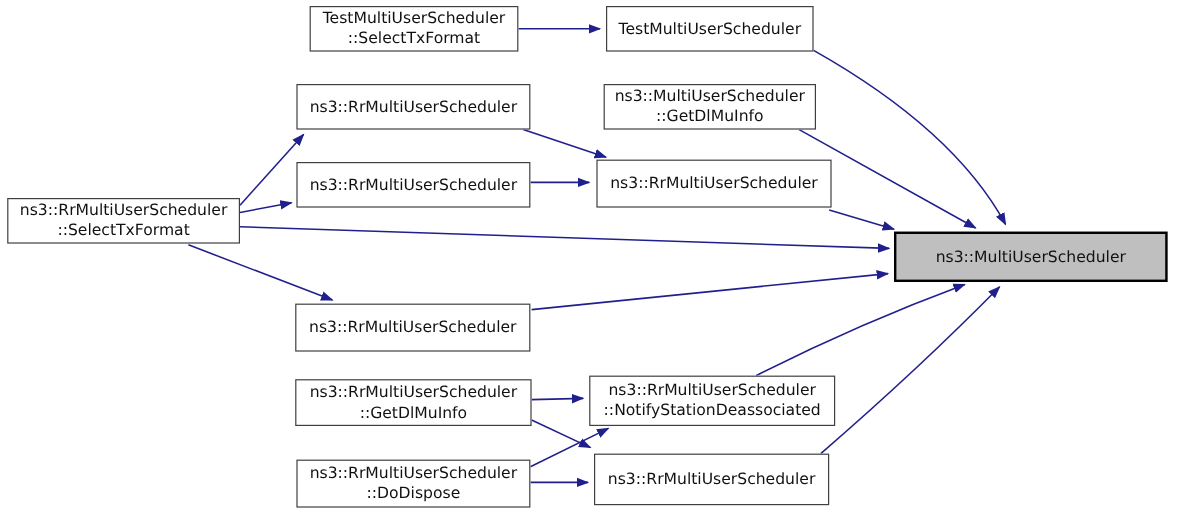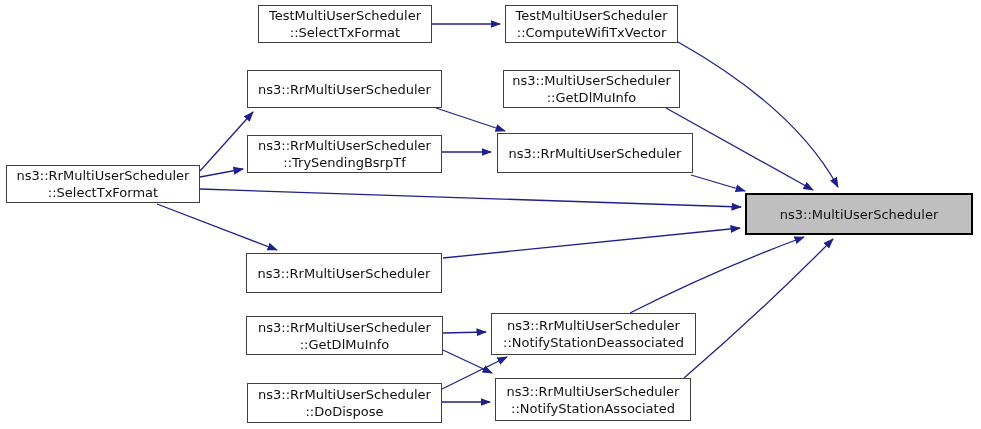--- a/index.html
+++ b/index.html
@@ -62,35 +62,33 @@
     <path class="edge" d="M684,378 Q765,308 833,239" marker-end="url(#arrow)"></path>
   </svg>
 
   <div class="node" style="left:258px;top:5px;width:174px;height:38px">
     <span>TestMultiUserScheduler</span>
     <span>::SelectTxFormat</span>
   </div>
 
   <div class="node" style="left:505px;top:5px;width:173px;height:38px">
     <span>TestMultiUserScheduler</span>
-    <span>::ComputeWifiTxVector</span>
   </div>
 
   <div class="node" style="left:247px;top:70px;width:195px;height:38px">
     <span>ns3::RrMultiUserScheduler</span>
   </div>
 
   <div class="node" style="left:503px;top:70px;width:177px;height:38px">
     <span>ns3::MultiUserScheduler</span>
     <span>::GetDlMuInfo</span>
   </div>
 
   <div class="node" style="left:247px;top:135px;width:195px;height:38px">
     <span>ns3::RrMultiUserScheduler</span>
-    <span>::TrySendingBsrpTf</span>
   </div>
 
   <div class="node" style="left:497px;top:133px;width:196px;height:40px">
     <span>ns3::RrMultiUserScheduler</span>
   </div>
 
   <div class="node" style="left:6px;top:165px;width:194px;height:38px">
     <span>ns3::RrMultiUserScheduler</span>
     <span>::SelectTxFormat</span>
   </div>
@@ -113,16 +111,15 @@
     <span>::NotifyStationDeassociated</span>
   </div>
 
   <div class="node" style="left:247px;top:383px;width:195px;height:40px">
     <span>ns3::RrMultiUserScheduler</span>
     <span>::DoDispose</span>
   </div>
 
   <div class="node" style="left:495px;top:378px;width:196px;height:43px">
     <span>ns3::RrMultiUserScheduler</span>
-    <span>::NotifyStationAssociated</span>
   </div>
 
 </div>
 
 </body></html>

